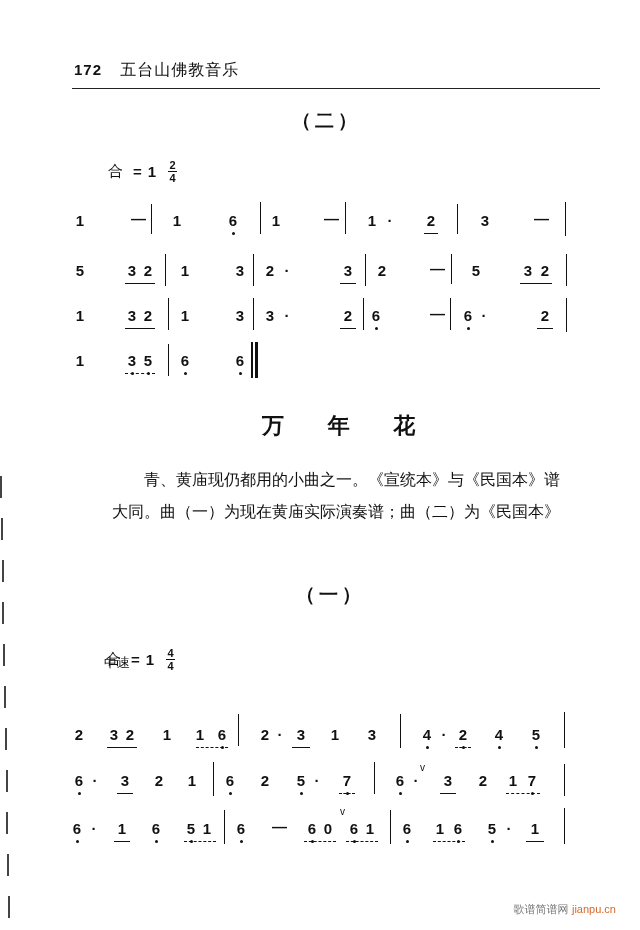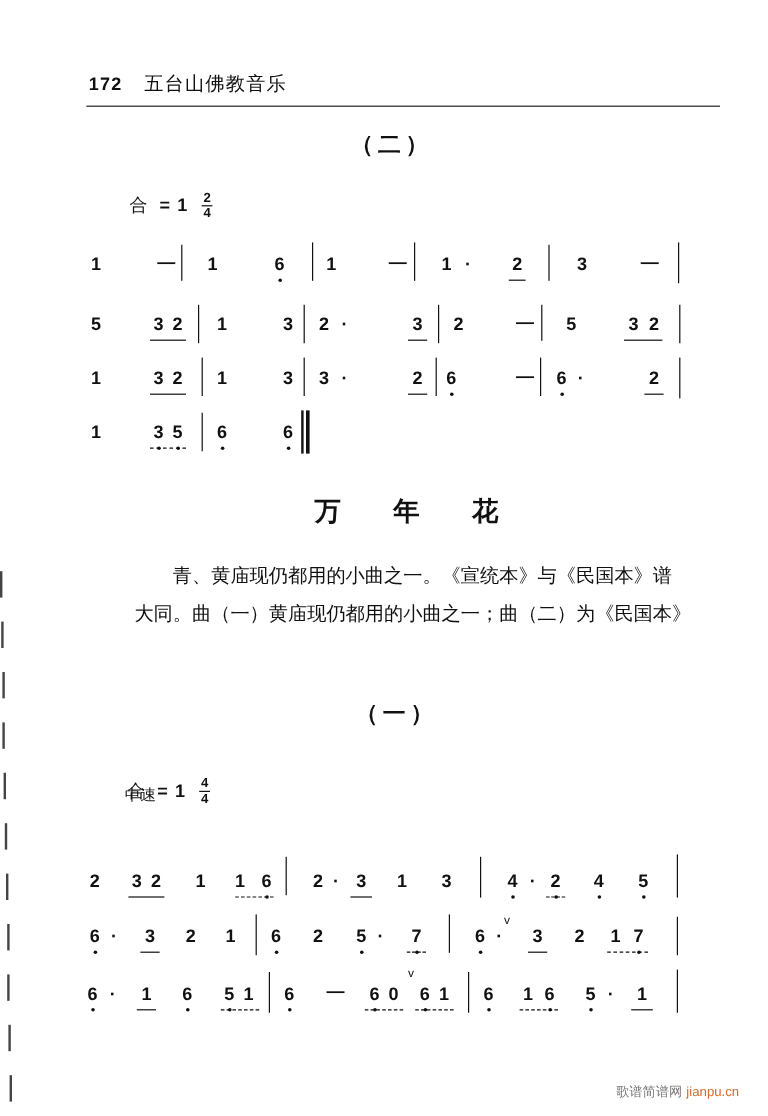--- a/index.html
+++ b/index.html
@@ -127,21 +127,21 @@
   <div class="note dot-below" style="left:185px;top:352px">6</div>
   <div class="note dot-below" style="left:240px;top:352px">6</div>
   <div class="dbl" style="left:251px;top:342px;height:36px;width:2px"></div>
   <div class="dbl" style="left:255px;top:342px;height:36px;width:3px"></div>
 </div>
 
 <div class="abs title2" style="left:262px; top:411px;">万 年 花</div>
 
 <div class="abs para" style="top:464px;margin-left:28px;">
   <p style="text-indent:32px">青、黄庙现仍都用的小曲之一。《宣统本》与《民国本》谱</p>
-  <p>大同。曲（一）黄庙现仍都用的小曲之一；曲（二）为《民国本》</p>
+  <p>大同。曲（一）为现在黄庙实际演奏谱；曲（二）为《民国本》</p>
 </div>
 
 <div class="abs sec-title" style="left:296px; top:582px;">（一）</div>
 
 <div class="abs key" style="left:106px; top:648px;">
   <span class="he">合</span>
   <span style="margin:0 6px;">=</span>
   <span>1</span>
   <span class="frac">
     <span>4</span>

